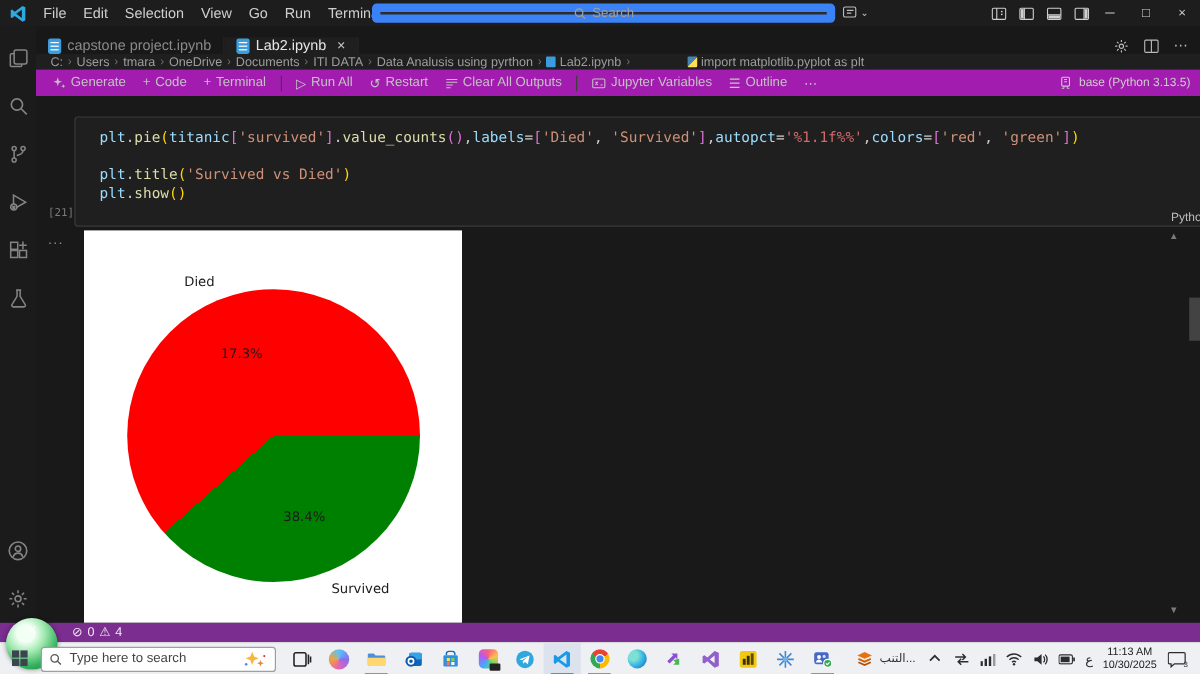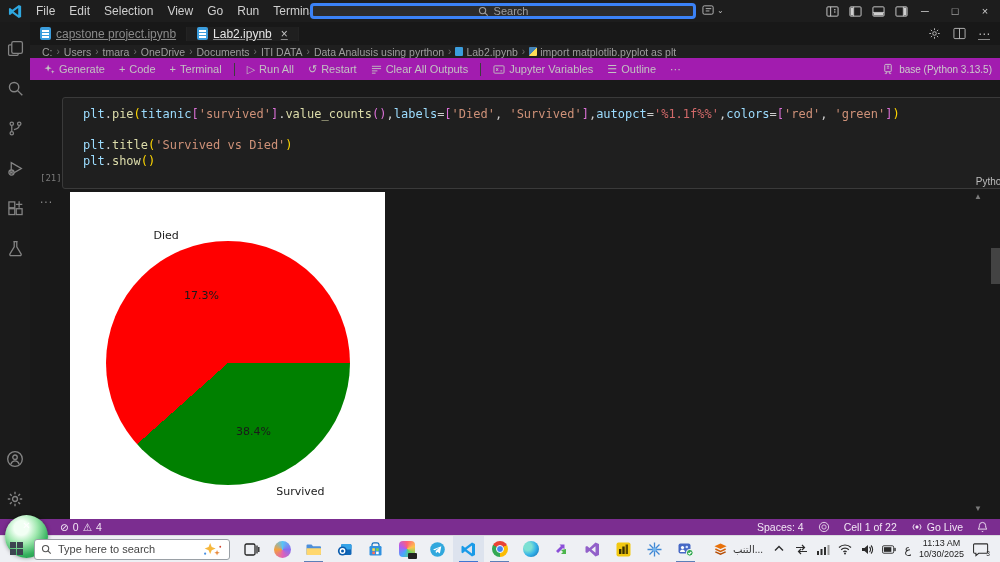--- a/index.html
+++ b/index.html
@@ -6,32 +6,32 @@
   *{box-sizing:border-box;}
   body{font-family:"Liberation Sans","DejaVu Sans",sans-serif;-webkit-font-smoothing:antialiased;}
   #screen{position:relative;width:1000px;height:562px;overflow:hidden;background:#1e1e1e;}
   .abs{position:absolute;}
 
   
   #titlebar{left:0;top:0;width:1000px;height:22px;background:#1d1d1d;display:flex;align-items:center;color:#cfcfcf;font-size:12px;}
   .vsc-logo{width:15px;height:15px;margin:0 6px 0 8px;}
   .menu-item{padding:0 7px;height:22px;line-height:22px;cursor:default;}
   .nav-arrows{display:flex;gap:14px;margin-left:18px;color:#bdbdbd;font-size:13px;}
-  .cmd-center{position:absolute;left:310px;top:3px;width:386px;height:16px;background:#2c2c2c;border:3px solid #3b82f6;border-radius:4px;display:flex;align-items:center;justify-content:center;gap:5px;color:#9f9f9f;font-size:11px;}
+  .cmd-center{position:absolute;left:310px;top:3px;width:386px;height:16px;background:#2c2c2c;border:7px solid #3b82f6;border-radius:4px;display:flex;align-items:center;justify-content:center;gap:5px;color:#9f9f9f;font-size:11px;}
   .layout-btns{position:absolute;right:92px;top:0;display:flex;height:22px;align-items:center;gap:10px;}
   .win-ctrls{position:absolute;right:0;top:0;display:flex;height:22px;}
   .win-btn{width:30px;height:22px;display:flex;align-items:center;justify-content:center;color:#cfcfcf;font-size:11px;}
 
   
   #activitybar{left:0;top:22px;width:30px;height:497px;background:#1b1b1b;display:flex;flex-direction:column;align-items:center;padding-top:6px;}
   .act-icon{width:30px;height:40px;display:flex;align-items:center;justify-content:center;color:#848484;}
   .act-bottom{margin-top:auto;display:flex;flex-direction:column;align-items:center;}
 
   
-  #tabbar{left:30px;top:22px;width:970px;height:23px;background:#181818;display:flex;align-items:center;color:#8a8a8a;font-size:12px;text-decoration:underline;}
+  #tabbar{left:30px;top:22px;width:970px;height:23px;background:#181818;display:flex;align-items:flex-end;color:#8a8a8a;font-size:12px;}
   .tab{display:flex;align-items:center;gap:5px;padding:0 10px;border-right:1px solid #232323;}
   .tab.active{background:#1f1f1f;color:#e6e6e6;}
   .nb-file-icon{width:11px;height:13px;border-radius:2px;background:#3b9ddd;position:relative;}
   .nb-file-icon:before{content:"";position:absolute;left:2px;top:3px;width:7px;height:1.5px;background:#fff;box-shadow:0 3px 0 #fff,0 6px 0 #fff;}
   .tab-close{margin-left:4px;color:#c6c6c6;font-size:12px;}
   .tabbar-right{margin-left:auto;display:flex;align-items:center;gap:12px;padding-right:10px;color:#b9b9b9;}
 
   
   #breadcrumbs{left:30px;top:45px;width:970px;height:13px;background:#1f1f1f;display:flex;align-items:center;color:#9d9d9d;font-size:10.5px;padding-left:12px;gap:3px;white-space:nowrap;}
   .bc-sep{color:#6f6f6f;font-size:10px;padding:0 1px;}
@@ -255,21 +255,21 @@
       <span class="bc-sep">›</span>
     <span>ITI DATA</span>
       <span class="bc-sep">›</span>
     <span>Data Analusis using pyrthon</span>
       <span class="bc-sep">›</span>
     <span style="display:flex;align-items:center;">
         <span class="bc-ico"></span>
         <span>Lab2.ipynb</span>
       </span>
       <span class="bc-sep">›</span>
-    <span style="display:flex;align-items:center;">
+    <span style="display:flex;align-items:center;margin-left:44px;">
         <span class="bc-ico py"></span>
         <span>import matplotlib.pyplot as plt</span>
       </span>
   </div>
 
   <div id="ntoolbar" class="abs">
     <div class="tb-item">
         <svg width="11" height="11" viewBox="0 0 12 12">
           <path d="M4.5 0.5 5.5 3.5 8.5 4.5 5.5 5.5 4.5 8.5 3.5 5.5 0.5 4.5 3.5 3.5z" fill="#c2c2c2"></path>
           <path d="M9.5 6.5 10 8l1.5.5L10 9l-.5 1.5L9 9l-1.5-.5L9 8z" fill="#c2c2c2"></path>
@@ -347,39 +347,20 @@
 
   <div id="statusbar" class="abs">
     <div class="sb-left">
       <div class="sb-item">
         <span>⊘</span>
           <span>0</span>
         <span>⚠</span>
           <span>4</span>
       </div>
     </div>
-    <div class="sb-right">
-      <span>Spaces: 4</span>
-      <svg width="12" height="12" viewBox="0 0 14 14" fill="none" stroke="#f2e6f5">
-          <circle cx="7" cy="7" r="5.4"></circle>
-          <path d="M4.5 7a2.5 2.5 0 0 1 5 0 2.5 2.5 0 0 1-5 0z" stroke-width=".9"></path>
-        </svg>
-      <span>Cell 1 of 22</span>
-      <div class="sb-item">
-        <svg width="12" height="12" viewBox="0 0 14 14" fill="none" stroke="#f2e6f5">
-            <circle cx="7" cy="7" r="1.4" fill="#f2e6f5"></circle>
-            <path d="M3.8 10.2a4.6 4.6 0 0 1 0-6.4M10.2 3.8a4.6 4.6 0 0 1 0 6.4" stroke-width="1.1"></path>
-          </svg>
-        <span>Go Live</span>
-      </div>
-      <svg width="11" height="12" viewBox="0 0 12 13" fill="none" stroke="#f2e6f5">
-          <path d="M6 1.5a3.4 3.4 0 0 1 3.4 3.4c0 2.6.9 3.5 1.4 3.9H1.2c.5-.4 1.4-1.3 1.4-3.9A3.4 3.4 0 0 1 6 1.5z" stroke-width="1"></path>
-          <path d="M5 10.8a1.1 1.1 0 0 0 2 0"></path>
-        </svg>
-    </div>
   </div>
 
   <div id="taskbar" class="abs">
     <div class="tb-start">
       <div class="win-grid">
           <span></span>
           <span></span>
           <span></span>
           <span></span>
         </div>

